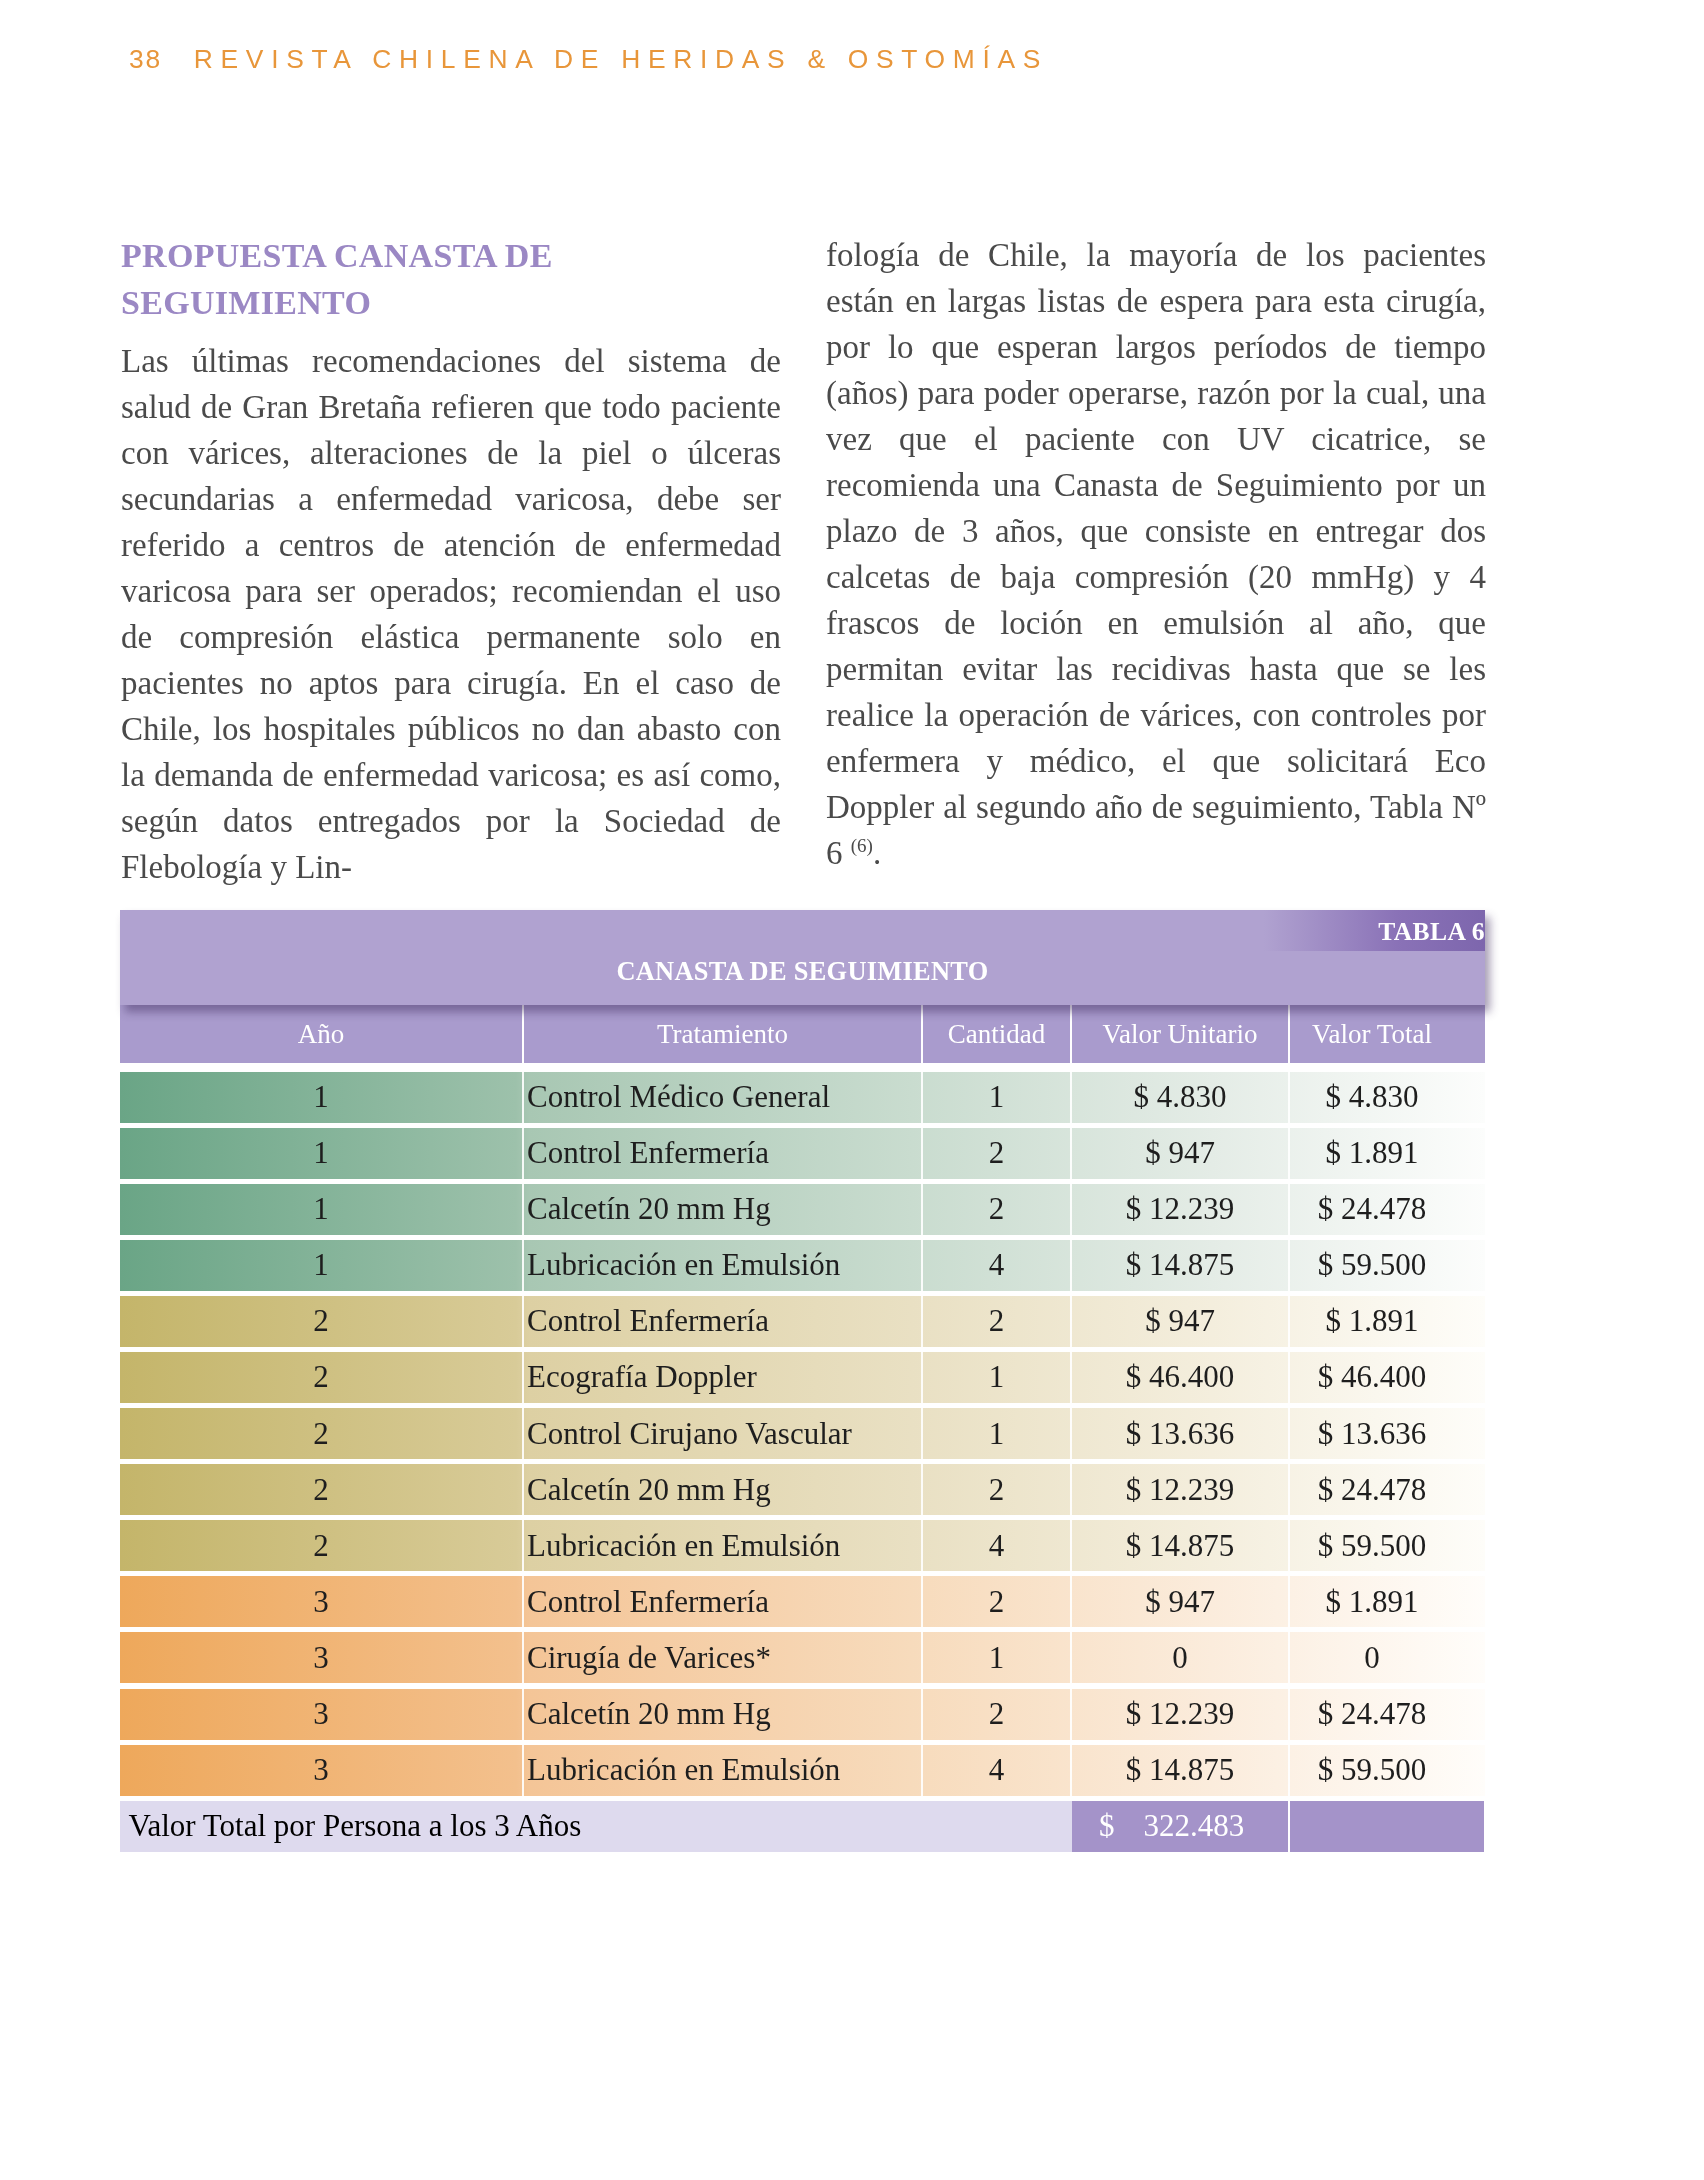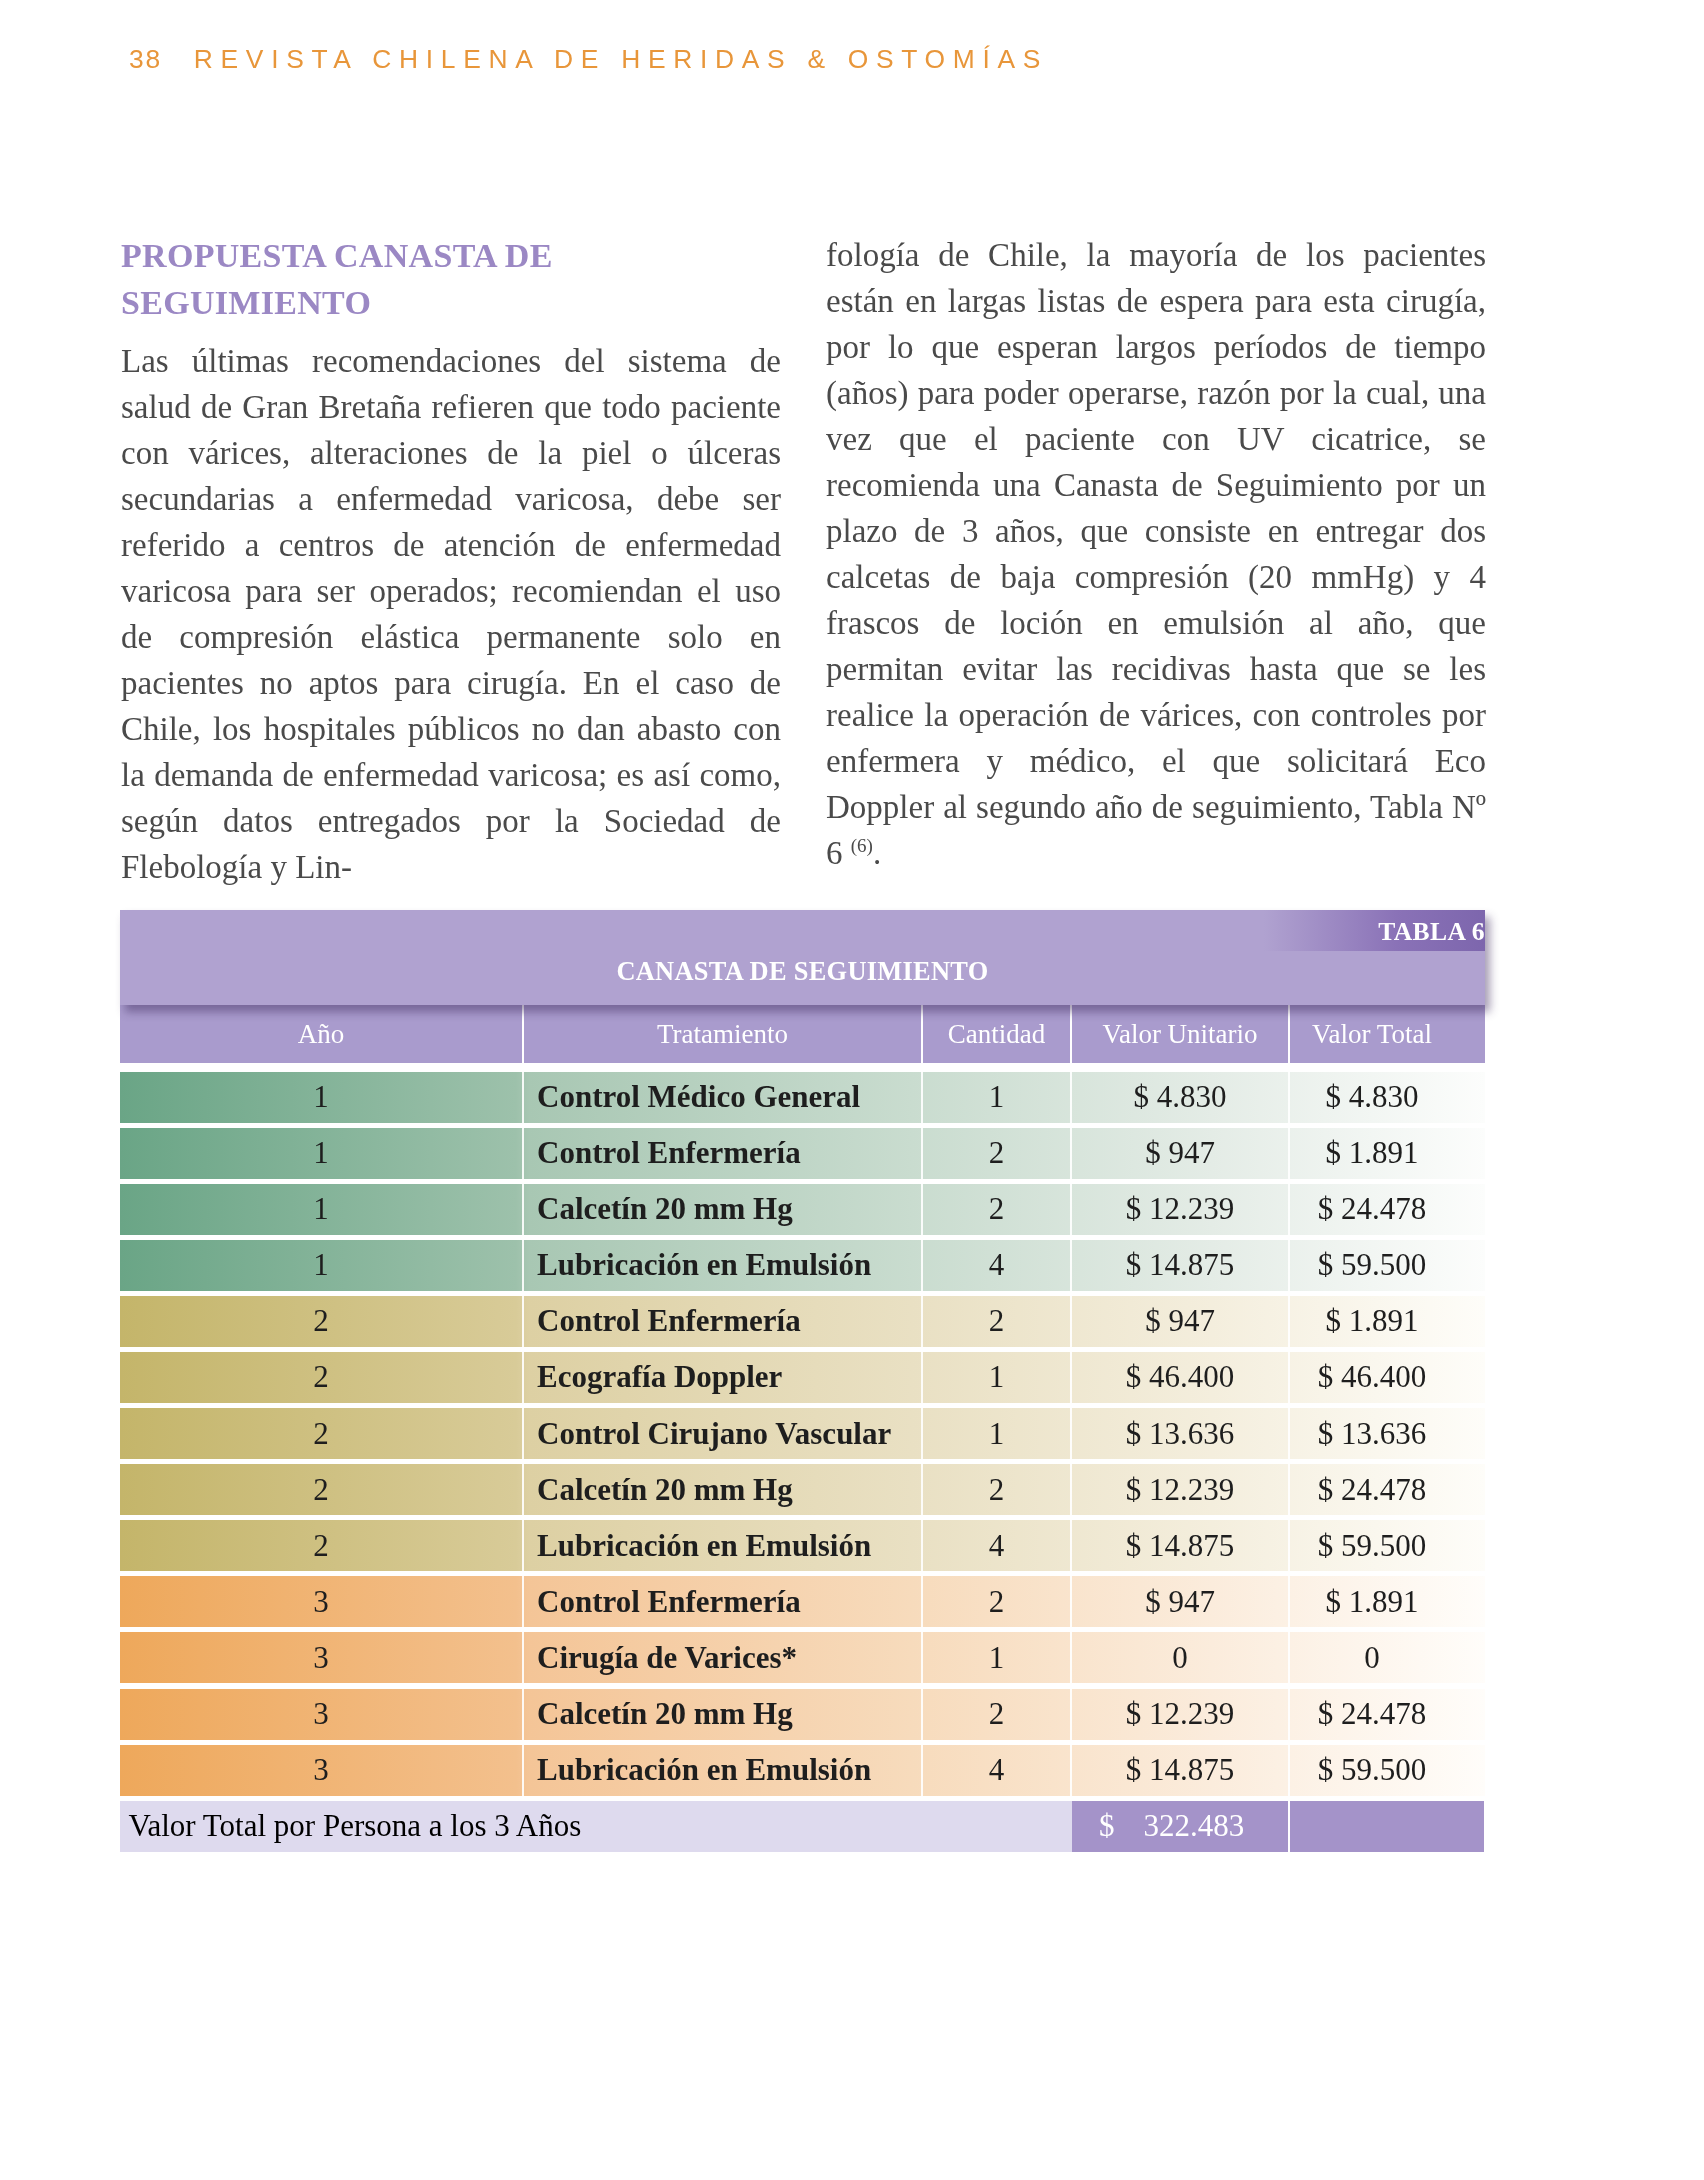--- a/index.html
+++ b/index.html
@@ -25,21 +25,21 @@
   .tbl-caption { position:absolute; left:0; right:0; top:46px; text-align:center; color:#fff; font-size:26.4px; font-weight:bold; letter-spacing:0.3px; }
   .tbl-head { display:flex; height:58px; background:#a99bcd; }
   .tbl-head > div { color:#fff; font-size:27px; display:flex; align-items:center; justify-content:center; border-right:2.6px solid #fff; box-sizing:border-box; }
   .tbl-head > div:last-child { border-right:none; }
   .c1 { width:404px; } .c2 { width:399px; } .c3 { width:149px; } .c4 { width:218px; } .c5 { width:164px; }
   .rows { margin-top:8.5px; }
   .row { display:flex; height:51px; margin-bottom:5.1px; position:relative; }
   .row > div { font-size:31px; color:#1e1e1e; display:flex; align-items:center; box-sizing:border-box; border-right:2.6px solid rgba(255,255,255,0.9); }
   .row > div:last-child { border-right:none; }
   .row .c1, .row .c3, .row .c4, .row .c5 { justify-content:center; }
-  .row .c2 { padding-left:13px;font-weight:bold; }
+  .row .c2 { padding-left:3px; }
   .row.y1 { background:linear-gradient(90deg,#6aa586 0%,#9dc1ab 29%,#a8c7b3 30%,#c9dccf 58%,#e4ece6 80%,#fcfdfc 100%); }
   .row.y2 { background:linear-gradient(90deg,#c4b56a 0%,#d8cb98 29%,#ddd0a3 30%,#e9e0c3 58%,#f4eedd 80%,#fefdf9 100%); }
   .row.y3 { background:linear-gradient(90deg,#eea85b 0%,#f3c08d 29%,#f4c597 30%,#f7dbbc 58%,#fbecdc 80%,#fffdfa 100%); }
   .total-row { display:flex; height:51px; margin-top:1.7px; }
   .total-label { width:952px; background:#dedaee; color:#000000; font-size:31px; display:flex; align-items:center; padding-left:8.5px; box-sizing:border-box; }
   .total-val { width:218px; background:#a493c9; color:#fff; font-size:31px; display:flex; align-items:center; padding-left:27px; box-sizing:border-box; border-right:2.6px solid #fff; }
   .total-val .cur { margin-right:29px; }
   .total-empty { width:194px; background:#a493c9; }
   .source { margin-top:6px; height:48px; background:#f0eff7; text-align:center; color:#b3a8d3; font-style:italic; font-size:19px; line-height:34px; }
 </style>

